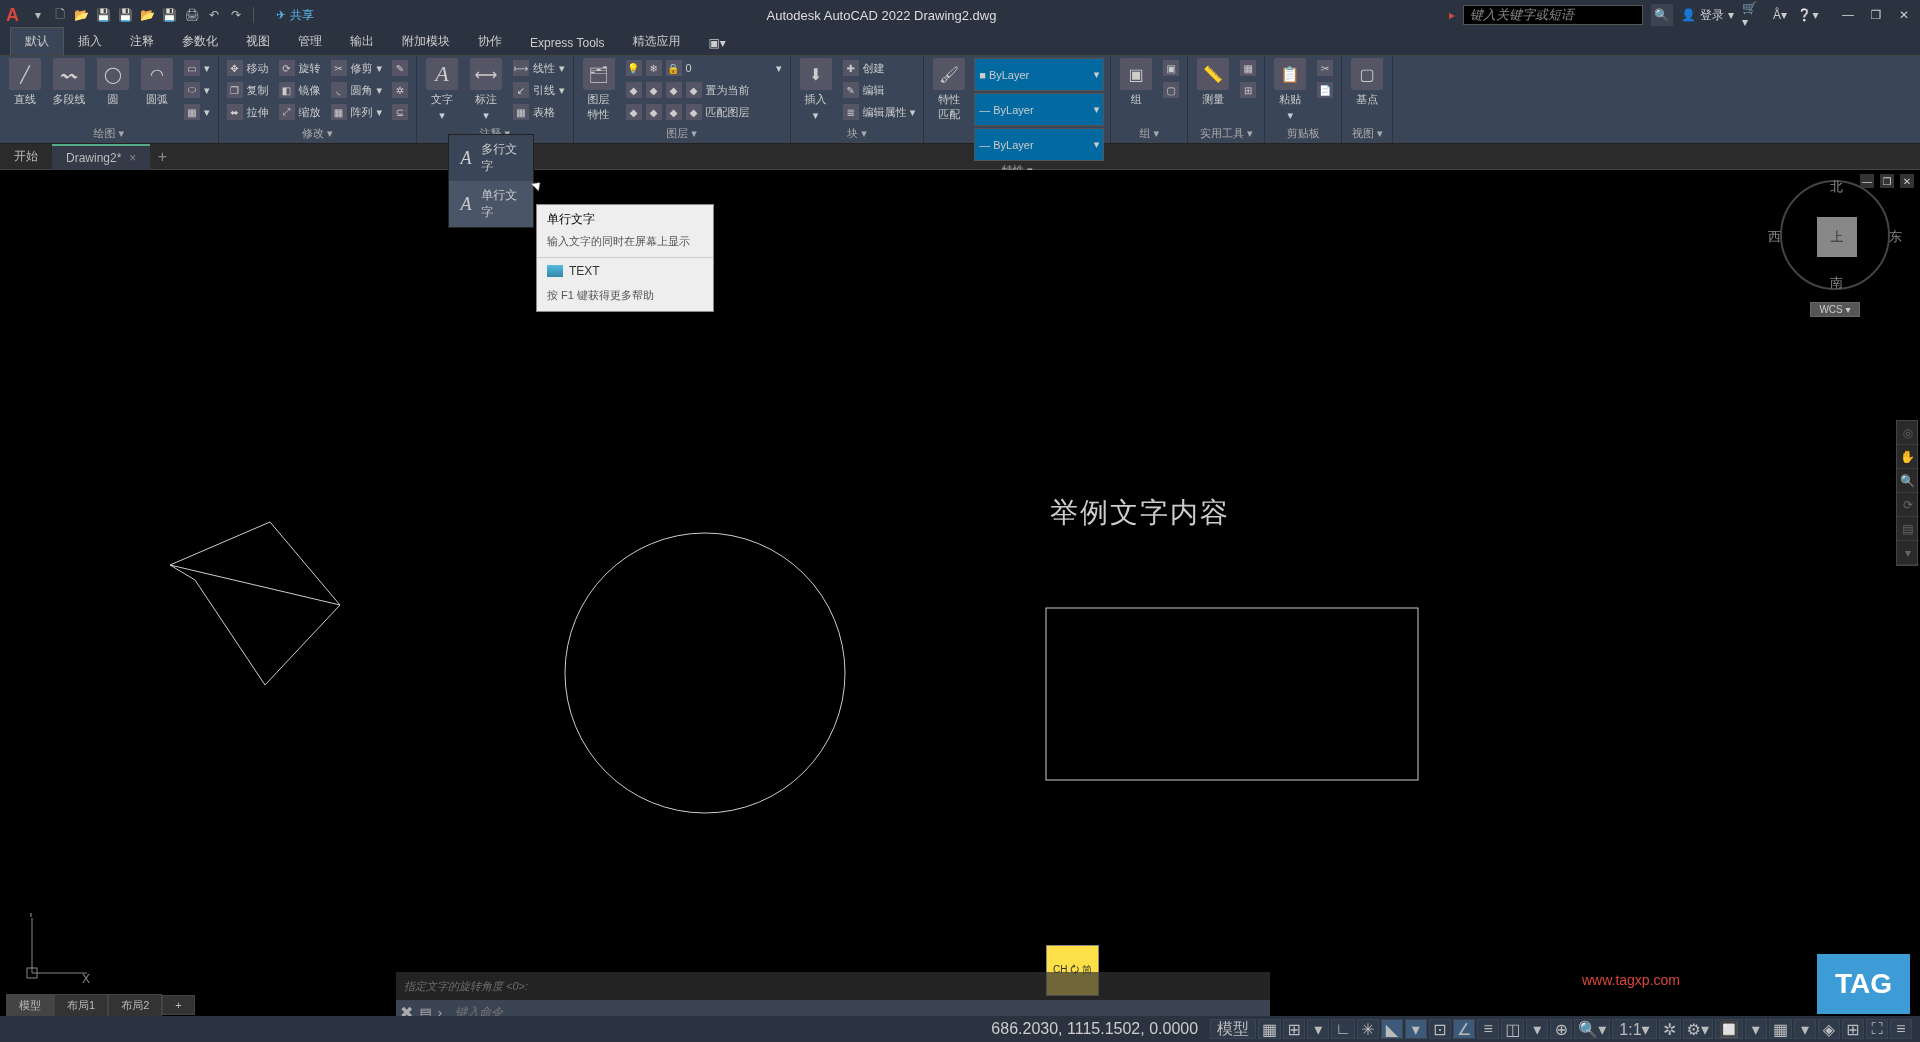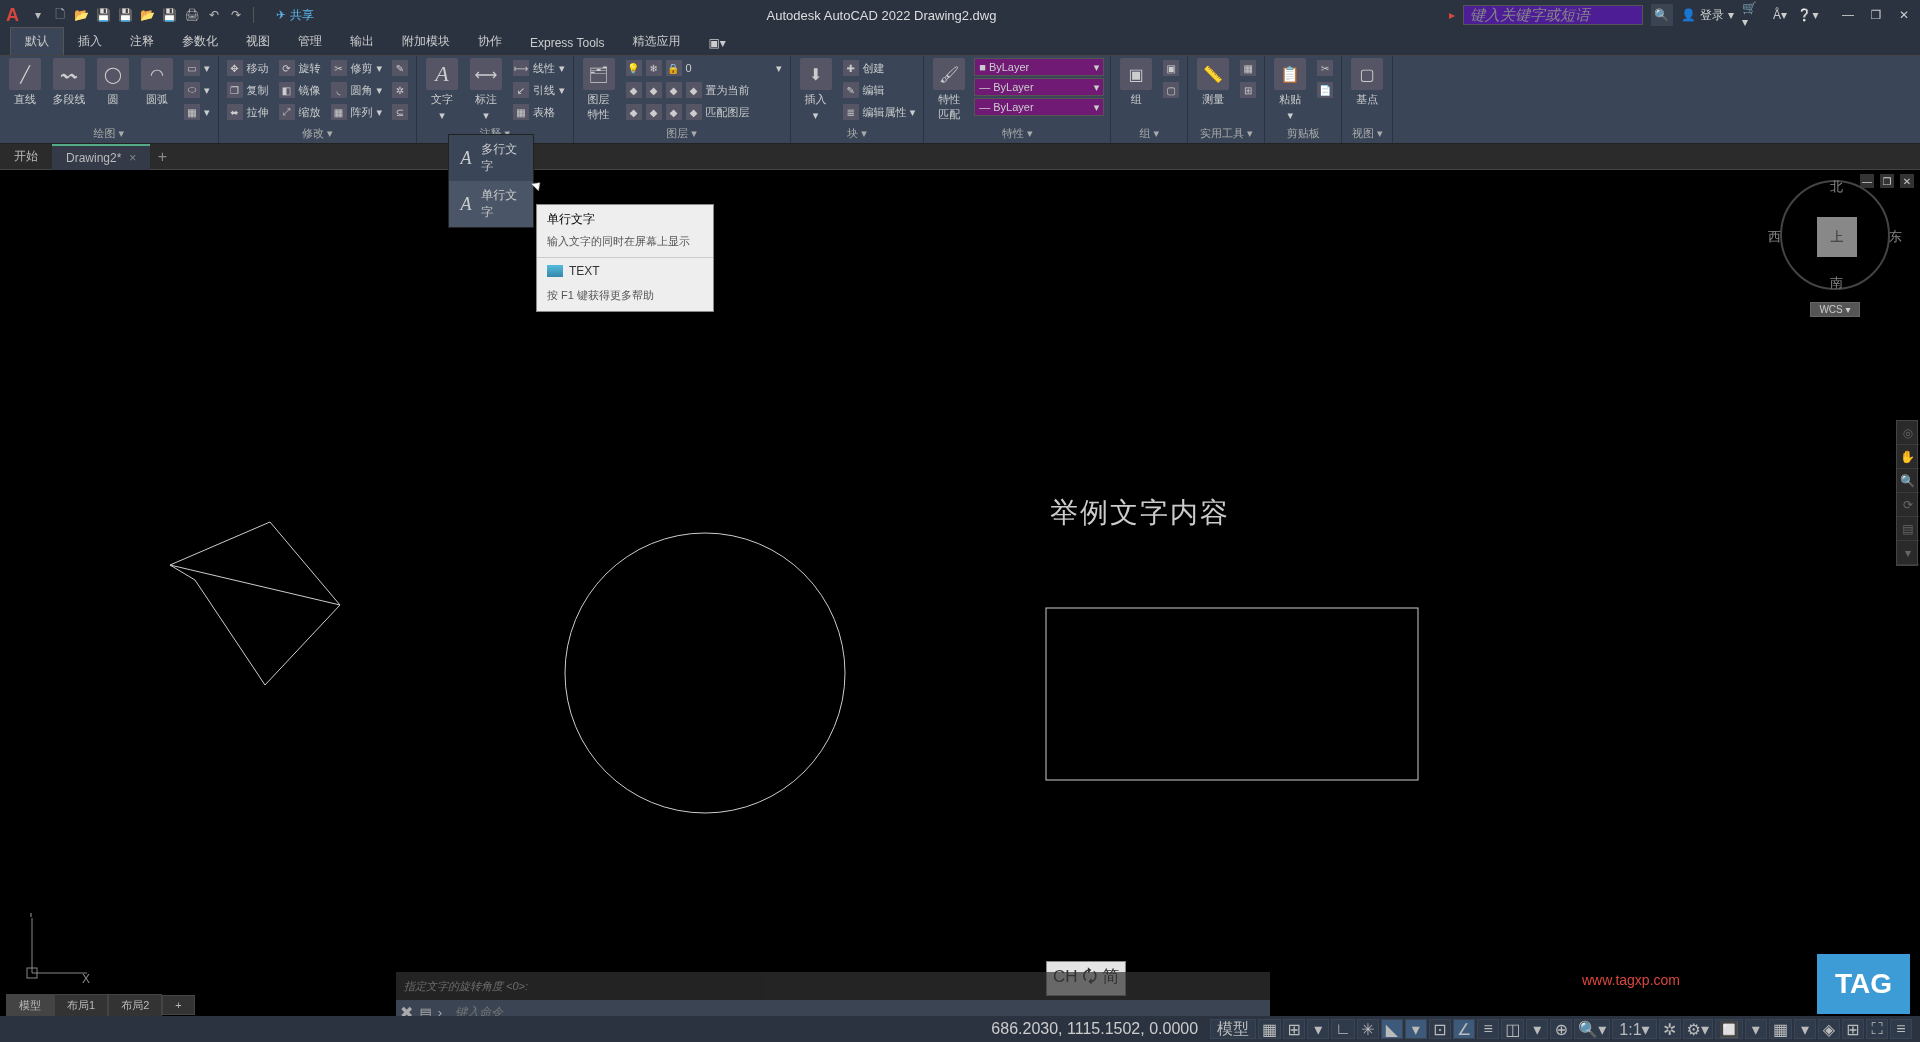--- a/index.html
+++ b/index.html
@@ -6,40 +6,40 @@
 body { background: #2b2b2b; overflow: hidden; width: 1920px; height: 1042px; }
 
 .titlebar { height: 30px; background: #2b3340; display: flex; align-items: center; padding: 0 6px; color: #ccc; font-size: 12px; }
 .app-logo { color: #d8473d; font-weight: bold; font-size: 18px; margin-right: 10px; font-family: Arial; }
 .qat { display: flex; gap: 4px; align-items: center; }
 .qat-icon { width: 18px; height: 18px; display: flex; align-items: center; justify-content: center; cursor: pointer; color: #bbb; }
 .qat-sep { width: 1px; height: 16px; background: #555; margin: 0 4px; }
 .share-btn { display: flex; align-items: center; gap: 4px; margin-left: 14px; color: #5bb5e8; cursor: pointer; }
 .title-center { flex: 1; text-align: center; color: #ddd; font-size: 13px; }
 .title-right { display: flex; align-items: center; gap: 8px; }
-.search-box { background: #4c1d95; border: 1px solid #555; width: 180px; height: 20px; padding: 0 6px; color: #888; font-size: 15px; display: flex; align-items: center; }
+.search-box { background: #000000; border: 1px solid #555; width: 180px; height: 20px; padding: 0 6px; color: #888; font-size: 13px; display: flex; align-items: center; }
 .search-mag { width: 22px; height: 22px; background: #3a4452; display: flex; align-items: center; justify-content: center; color: #ccc; cursor: pointer; }
 .signin { display: flex; align-items: center; gap: 4px; color: #ccc; cursor: pointer; }
 .top-icon { width: 20px; height: 20px; display: flex; align-items: center; justify-content: center; color: #ccc; cursor: pointer; }
 .win-controls { display: flex; gap: 8px; margin-left: 12px; }
 
 .menubar { height: 26px; background: #2b3340; display: flex; align-items: flex-end; padding-left: 10px; color: #ccc; font-size: 12px; border-bottom: 1px solid #444; }
 .menutab { padding: 5px 14px; cursor: pointer; }
 .menutab.active { background: #3a4658; border-top: 1px solid #555; border-left: 1px solid #555; border-right: 1px solid #555; }
 
 .ribbon { height: 88px; background: #3a4658; display: flex; border-bottom: 1px solid #222; }
 .ribbon-panel { border-right: 1px solid #2b3340; padding: 2px 6px 0 6px; display: flex; flex-direction: column; justify-content: space-between; color: #ccc; font-size: 11px; }
 .panel-body { display: flex; gap: 6px; }
 .panel-title { text-align: center; padding: 2px 0; color: #aaa; cursor: pointer; }
 .rbtn-lg { display: flex; flex-direction: column; align-items: center; cursor: pointer; gap: 2px; width: 38px; }
 .rbtn-lg .ricon { width: 32px; height: 32px; background: #556; border-radius: 2px; display: flex; align-items: center; justify-content: center; font-size: 16px; }
 .rbtn-stack { display: flex; flex-direction: column; gap: 2px; }
 .rbtn-sm { display: flex; align-items: center; gap: 4px; cursor: pointer; height: 20px; padding: 0 2px; }
 .rbtn-sm .ricon-sm { width: 16px; height: 16px; background: #556; display: flex; align-items: center; justify-content: center; font-size: 10px; }
-.byLayer { background: #701a75; border: 1px solid #555; width: 130px; height: 18px; padding: 0 4px; display: flex; align-items: center; justify-content: space-between; color: #ccc; cursor: pointer; font-size: 11px; }
+.byLayer { background: #0369a1; border: 1px solid #555; width: 130px; height: 33px; padding: 0 4px; display: flex; align-items: center; justify-content: space-between; color: #ccc; cursor: pointer; font-size: 11px; }
 
 .doc-tabs { height: 26px; background: #2b2b2b; display: flex; align-items: center; border-bottom: 1px solid #444; }
 .doc-tab { padding: 0 14px; height: 26px; display: flex; align-items: center; gap: 8px; color: #bbb; font-size: 12px; cursor: pointer; }
 .doc-tab.active { background: #343a47; border-top: 2px solid #5a8; }
 .close-x { color: #888; cursor: pointer; }
 .tab-add { width: 24px; height: 24px; display: flex; align-items: center; justify-content: center; color: #888; cursor: pointer; }
 
 .canvas-area { position: absolute; top: 170px; left: 0; right: 0; bottom: 26px; background: #000; overflow: hidden; }
 .viewport-controls { position: absolute; top: 4px; right: 6px; display: flex; gap: 6px; }
 .vc-btn { width: 14px; height: 14px; background: #333; color: #ccc; display: flex; align-items: center; justify-content: center; font-size: 10px; cursor: pointer; }
@@ -90,21 +90,21 @@
 .statusbar { position: absolute; bottom: 0; left: 0; right: 0; height: 26px; background: #2b3340; display: flex; align-items: center; justify-content: flex-end; padding: 0 8px; gap: 2px; color: #bbb; font-size: 16px; }
 .coords { margin-right: 10px; color: #ccc; }
 .status-btn { height: 20px; min-width: 22px; padding: 0 3px; display: flex; align-items: center; justify-content: center; border: 1px solid #394555; cursor: pointer; background: #2f3a4a; }
 .status-btn.active { background: #3d5a7a; }
 .status-text { padding: 0 6px; }
 
 .watermark1 { position: absolute; bottom: 28px; right: 200px; font-size: 40px; color: #d8473d; font-weight: bold; font-family: "SimHei"; }
 .watermark2 { position: absolute; bottom: 2px; right: 10px; font-size: 28px; color: #fff; background: #3d9cd6; padding: 14px 18px; font-weight: bold; font-family: Arial; }
 .watermark-url { position: absolute; bottom: 28px; right: 240px; color: #d8473d; font-size: 14px; }
 
-.ime-badge { position: absolute; bottom: 20px; left: 1046px; background: #e5e5e5; padding: 2px 6px; font-size: 17px; color: #333; border: 1px solid #888; }
+.ime-badge { position: absolute; bottom: 20px; left: 1046px; background: #fde047; padding: 16px 6px; font-size: 10px; color: #333; border: 1px solid #888; }
 
 .cursor-arrow { position: absolute; top: 180px; left: 534px; width: 0; height: 0; border-left: 7px solid #fff; border-top: 5px solid transparent; border-bottom: 5px solid transparent; transform: rotate(-45deg); z-index: 200; filter: drop-shadow(1px 1px 0 #000); }
 </style>
 </head>
 <body>
 
 <div class="titlebar">
   <span class="app-logo">A</span>
   <div class="qat">
     <span class="qat-icon">▾</span>

